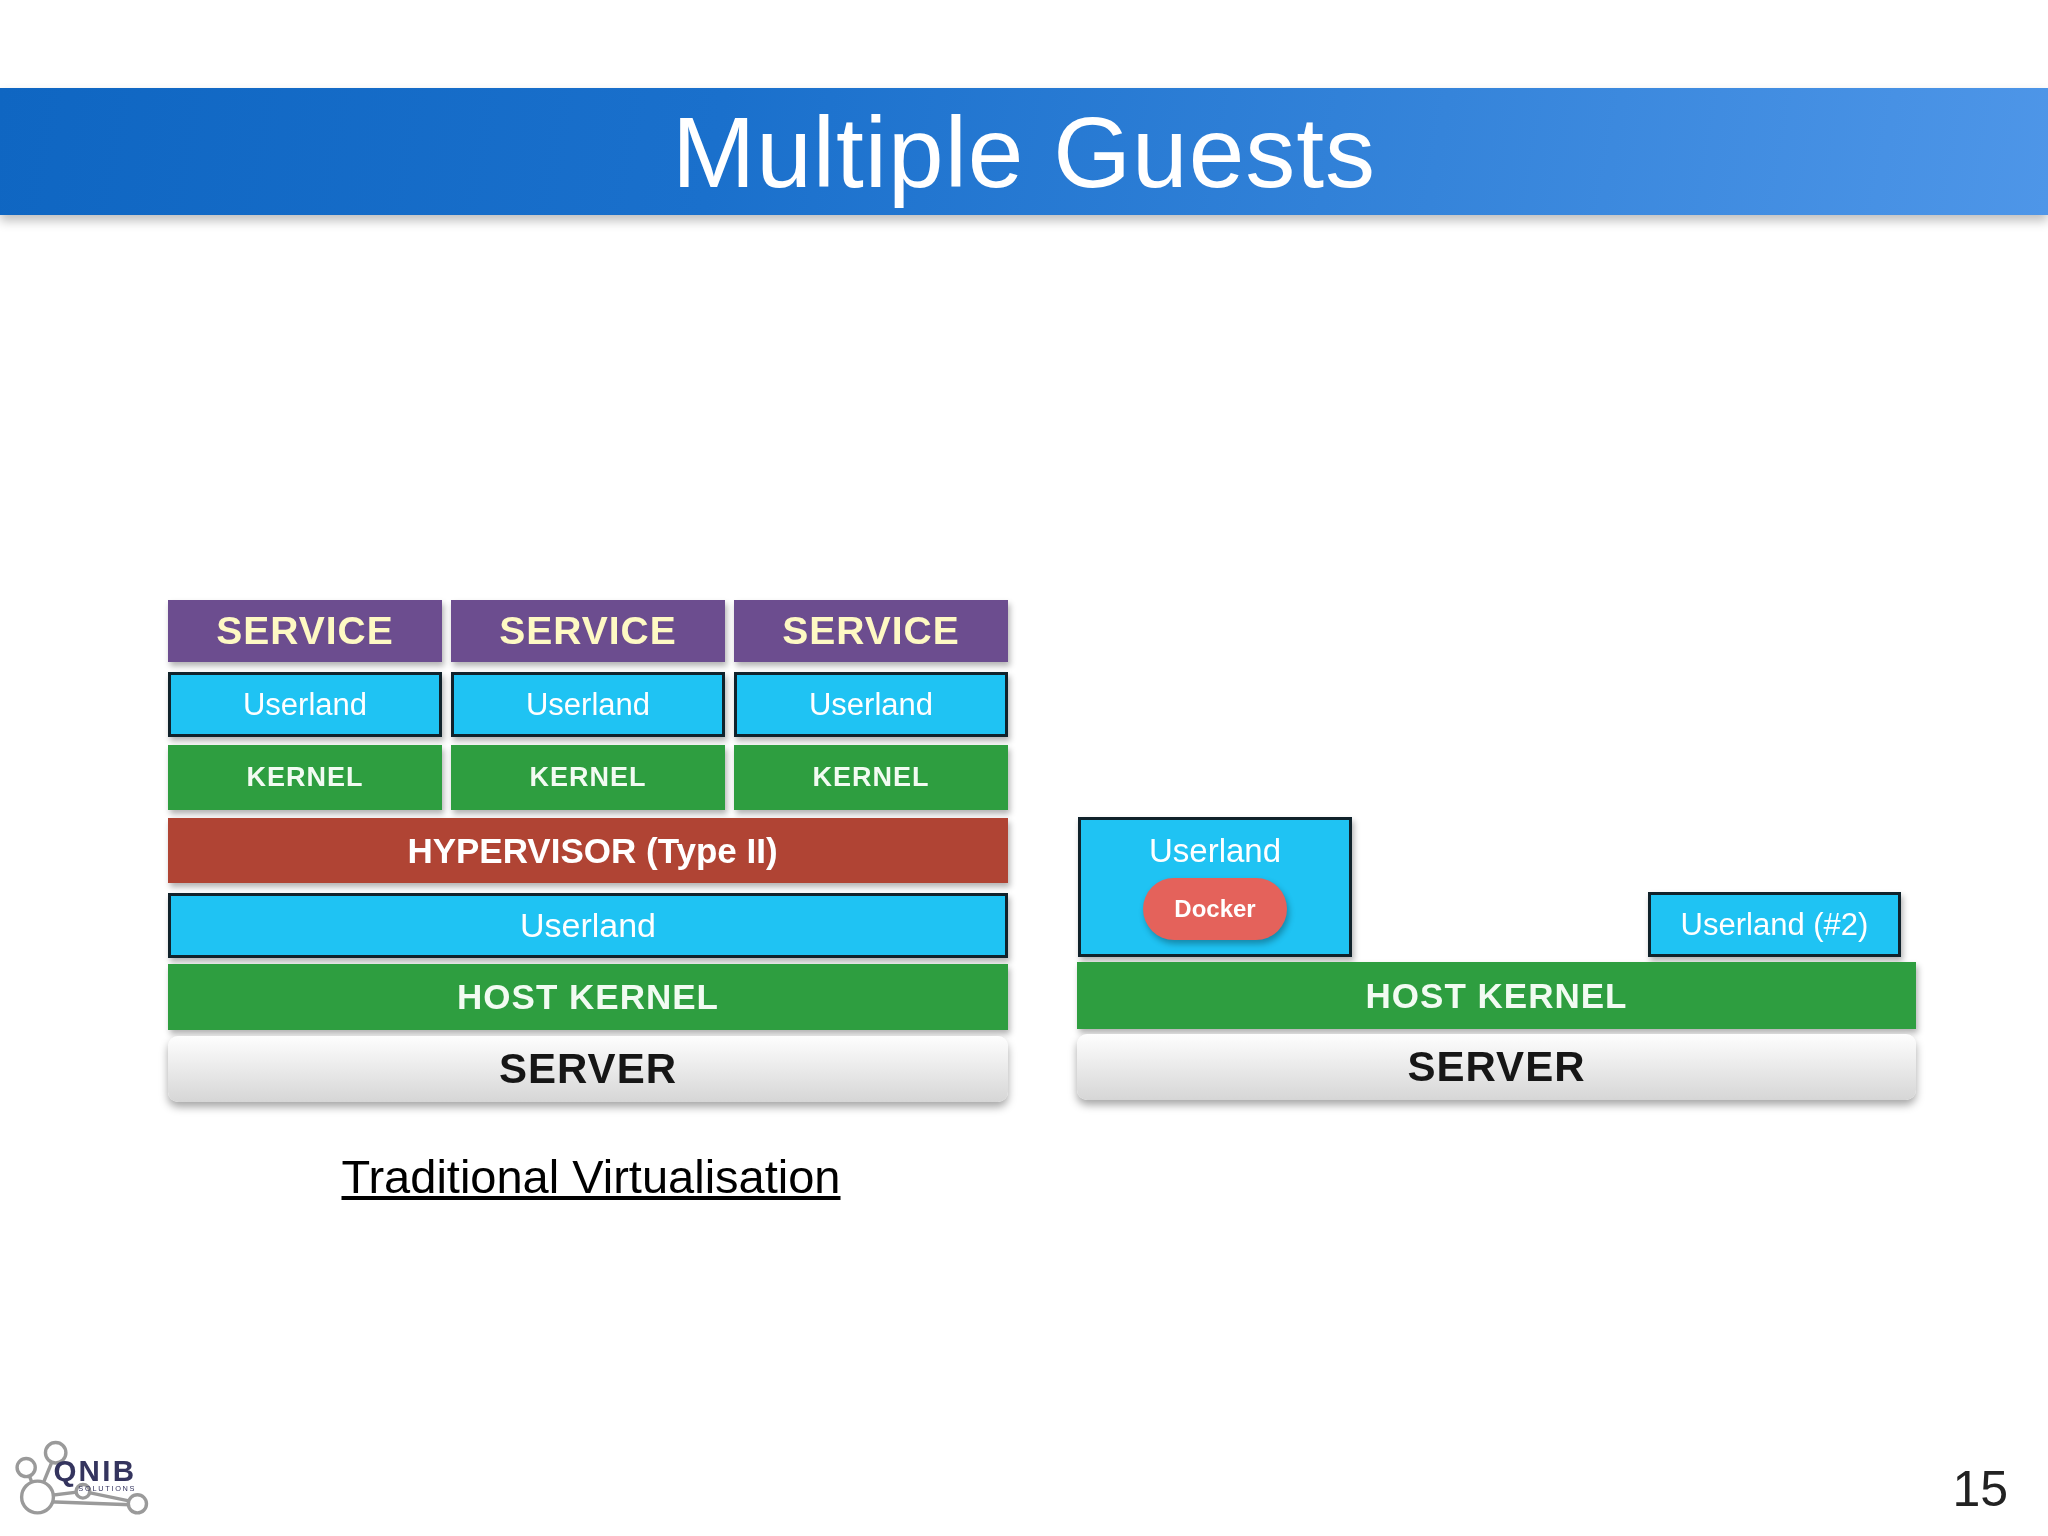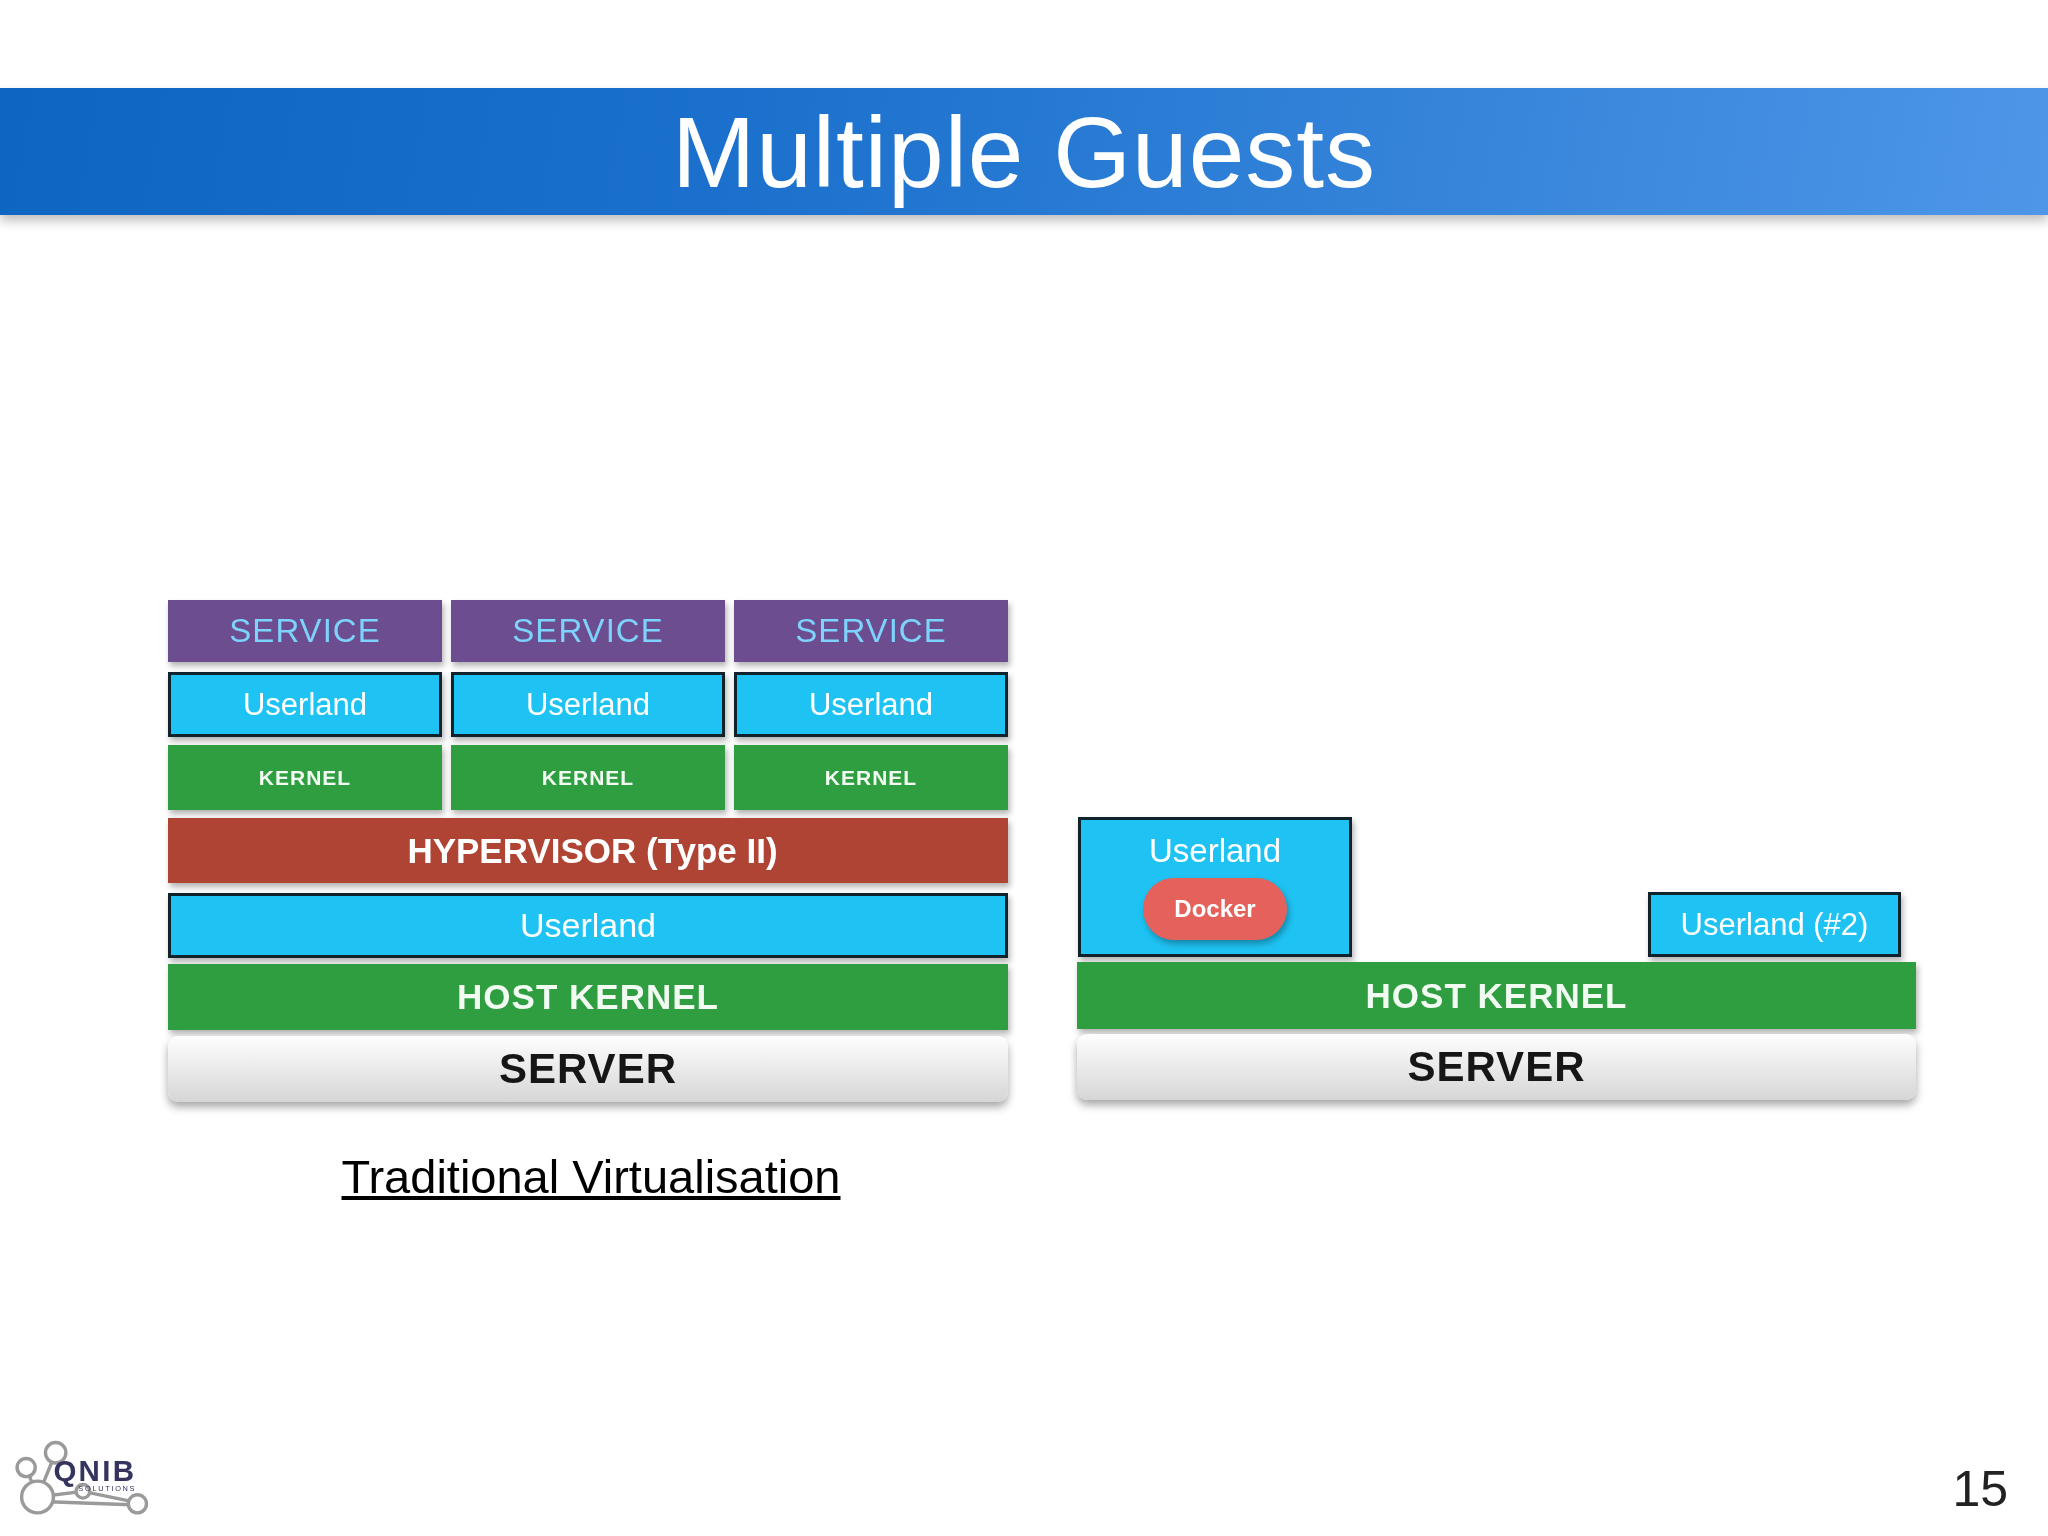--- a/index.html
+++ b/index.html
@@ -17,23 +17,23 @@
   .title-text{
     color:#ffffff;font-size:100px;font-weight:200;letter-spacing:1px;line-height:1;
     font-family:"Liberation Sans",sans-serif;
   }
   
   .blk{
     position:absolute;display:flex;align-items:center;justify-content:center;
     color:#ffffff;text-align:center;box-sizing:border-box;
     box-shadow:2px 4px 6px rgba(0,0,0,0.30);
   }
-  .purple{background:#6c4d8f;font-size:33px;font-weight:400;letter-spacing:1px;color:#7dd3fc;}
+  .purple{background:#6c4d8f;font-size:39px;font-weight:700;letter-spacing:1px;color:#fef9c3;}
   .cyan{background:#1fc3f3;border:3px solid #10222b;font-size:31px;font-weight:400;}
-  .green{background:#2e9e40;font-size:21px;font-weight:600;letter-spacing:1px;color:#f2fbf2;}
+  .green{background:#2e9e40;font-size:27px;font-weight:600;letter-spacing:1px;color:#f2fbf2;}
   .red{background:#b04434;font-size:35px;font-weight:600;}
   .server{
     background:linear-gradient(180deg,#fefefe 0%,#ececec 45%,#d6d6d6 100%);
     color:#161616;font-size:42px;font-weight:600;letter-spacing:1px;
     border-radius:10px;box-shadow:0 5px 8px rgba(0,0,0,0.35);
   }
   .cyan-tall{
     position:absolute;background:#1fc3f3;border:3px solid #10222b;box-sizing:border-box;
     display:flex;flex-direction:column;align-items:center;padding-top:12px;
     box-shadow:2px 4px 6px rgba(0,0,0,0.30);

